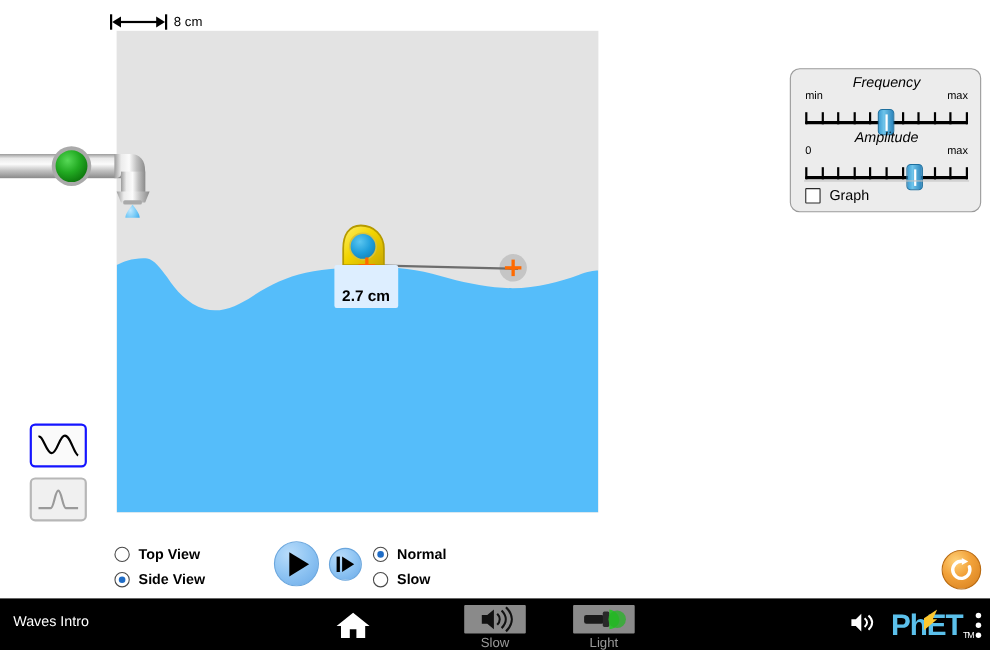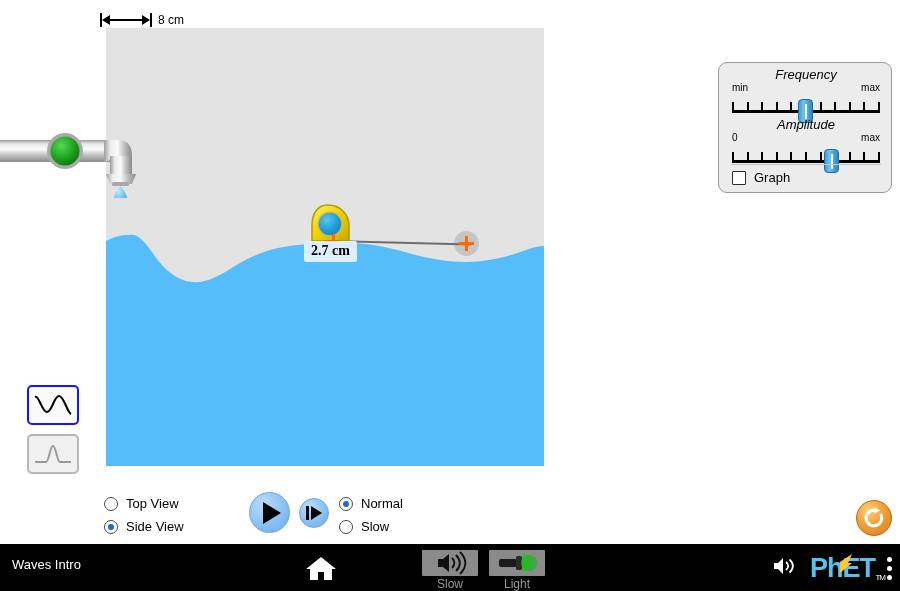--- a/index.html
+++ b/index.html
@@ -60,41 +60,40 @@
   #tape-ch-end { left: 153px; top: 33px; }
   #tape-end-disc {
     position: absolute; left: 148px; top: 28px;
     width: 25px; height: 25px; border-radius: 50%;
     background: rgba(140,140,140,0.35);
   }
   #tape-readout {
     position: absolute; left: -2px; top: 38px;
     background: #ddeeff; color: #000;
     font-size: 14px; font-weight: bold;
-    padding: 2px 7px 3px 7px;
+    padding: 20px 7px 3px 7px;
     border-radius: 2px;
     white-space: nowrap;
-    font-family: Liberation Serif, serif;
   }
 
   
   #waveform-buttons { position: absolute; left: 27px; top: 385px; width: 52px; }
   .wf-btn {
     width: 52px; height: 40px;
     background: #f0f0f0;
     border: 2px solid #b7b7b7;
     border-radius: 5px;
     margin-bottom: 9px;
     display: flex; align-items: center; justify-content: center;
   }
   .wf-btn.selected { border-color: #1414ff; background: #fafafa; }
 
   
   #bottom-controls { position: absolute; left: 0; top: 492px; width: 900px; height: 52px; }
-  .radio-group { position: absolute; }
+  .radio-group { position: absolute; font-weight: bold; }
   .radio-row { display: flex; align-items: center; height: 23px; }
   .radio {
     width: 14px; height: 14px; border-radius: 50%;
     border: 1.5px solid #4a4a4a; background: #fff;
     margin-right: 8px; position: relative; flex: none;
   }
   .radio.on::after {
     content: ""; position: absolute; left: 3px; top: 3px;
     width: 6px; height: 6px; border-radius: 50%; background: #1f6cc6;
   }
@@ -199,21 +198,21 @@
   #sim-title {
     position: absolute; left: 12px; top: 13px;
     color: #ffffff; font-size: 13px; white-space: nowrap;
   }
   #home-icon-btn { position: absolute; left: 305px; top: 11px; width: 32px; height: 26px; }
   .nav-tab { position: absolute; top: 6px; width: 62px; text-align: center; }
   .nav-thumb { width: 56px; height: 26px; margin: 0 auto; border-radius: 1px; overflow: hidden; position: relative; }
   .nav-tab-label { font-size: 12px; margin-top: 1px; }
   #tab-water { left: 348px; }
   #tab-sound { left: 419px; }
-  #tab-light { left: 486px; }
+  #tab-light { left: 518px; }
   #phet-area { position: absolute; right: 8px; top: 8px; height: 32px; display: flex; align-items: center; gap: 12px; }
   #phet-logo-text { font-size: 27px; font-weight: bold; letter-spacing: -1px; line-height: 1; position: relative; }
   #kebab { display: flex; flex-direction: column; gap: 4px; }
   #kebab span { display: block; width: 5px; height: 5px; border-radius: 50%; background: #fff; }
 </style>
 </head>
 <body>
 
 <div id="stage">
 

